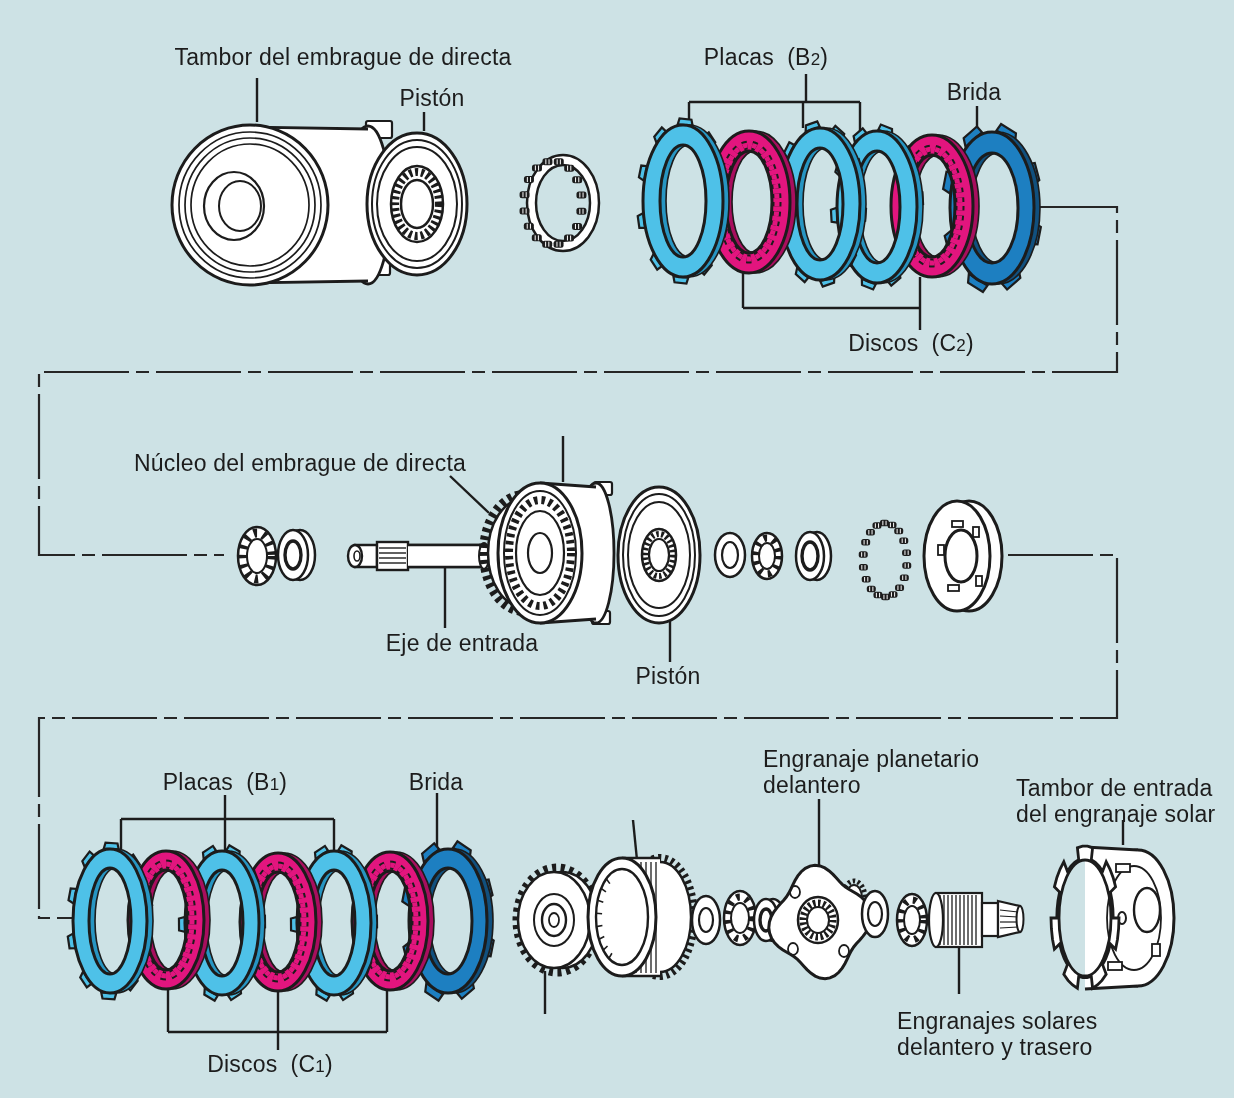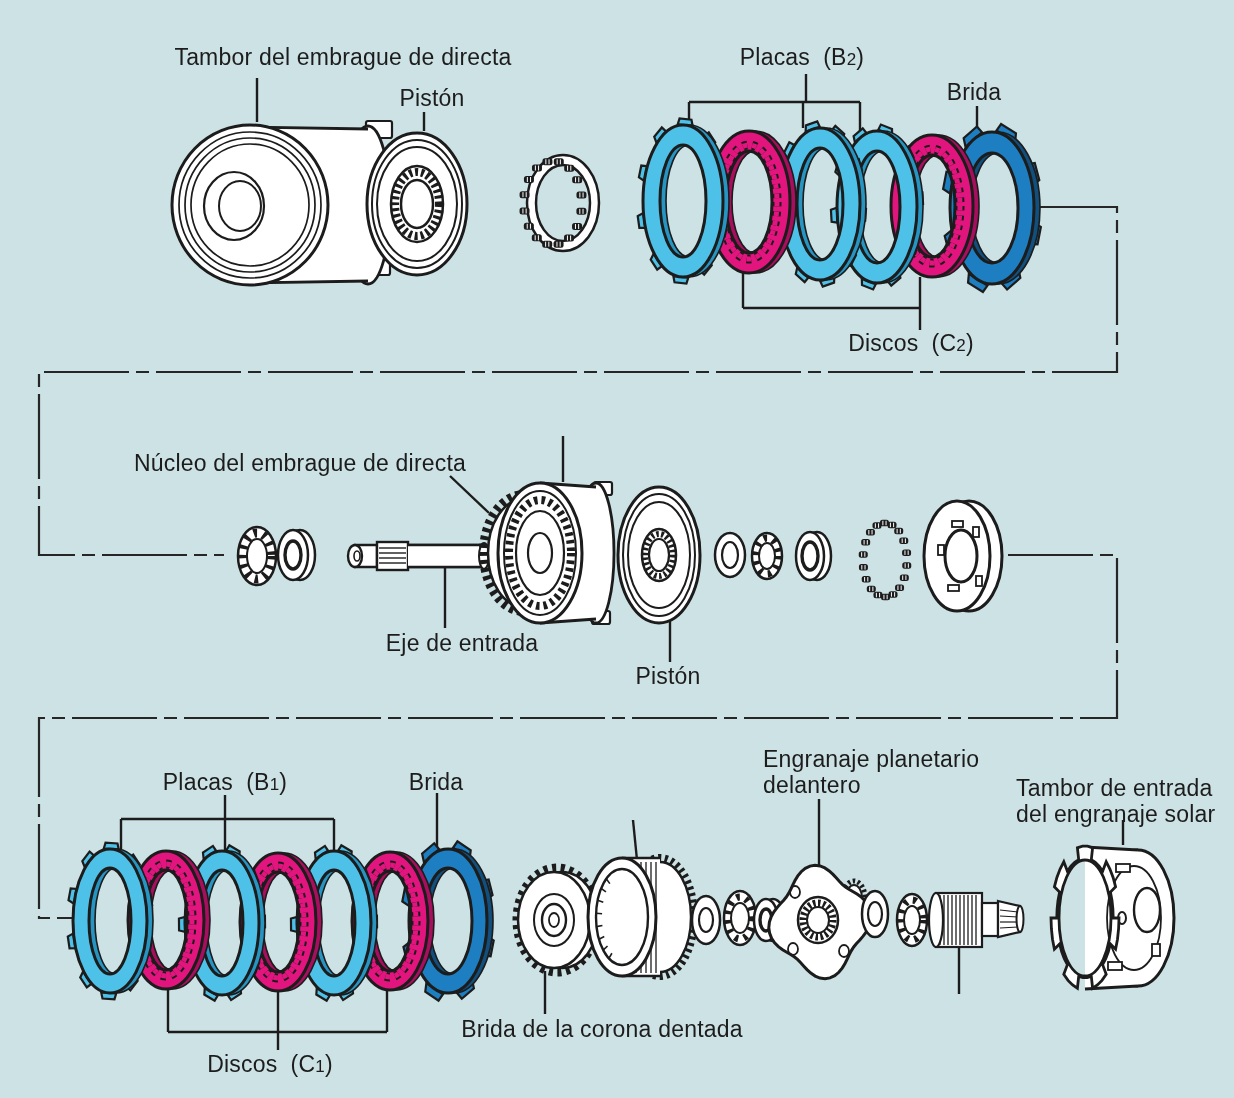--- a/index.html
+++ b/index.html
@@ -478,29 +478,30 @@
         <ellipse cx="1122" cy="918" rx="4" ry="6" fill="#ffffff" stroke="#1c1c1c" stroke-width="2"></ellipse>
         <rect x="1116" y="864" width="14" height="8" fill="#ffffff" stroke="#1c1c1c" stroke-width="1.8"></rect>
         <rect x="1108" y="962" width="14" height="8" fill="#ffffff" stroke="#1c1c1c" stroke-width="1.8"></rect>
         <rect x="1152" y="944" width="8" height="12" fill="#ffffff" stroke="#1c1c1c" stroke-width="1.8"></rect>
         <path d="M1119.0,918.0L1118.6,928.7L1117.5,939.2L1115.6,949.2L1110.4,943.9L1108.3,951.7L1105.7,958.6L1102.6,964.7L1106.2,974.3L1102.0,980.4L1097.4,985.0L1092.6,988.2L1091.3,976.3L1087.1,977.6L1082.9,977.6L1078.7,976.3L1077.4,988.2L1072.6,985.0L1068.0,980.4L1063.8,974.3L1067.4,964.7L1064.3,958.6L1061.7,951.7L1059.6,943.9L1054.4,949.2L1052.5,939.2L1051.4,928.7L1051.0,918.0L1056.8,918.0L1057.1,909.1L1058.0,900.4L1059.6,892.1L1054.4,886.8L1056.9,877.4L1060.1,869.0L1063.8,861.7L1067.4,871.3L1070.9,866.2L1074.7,862.4L1078.7,859.7L1077.4,847.8L1082.5,846.2L1087.5,846.2L1092.6,847.8L1091.3,859.7L1095.3,862.4L1099.1,866.2L1102.6,871.3L1106.2,861.7L1109.9,869.0L1113.1,877.4L1115.6,886.8L1110.4,892.1L1112.0,900.4L1112.9,909.1L1113.2,918.0ZM1059,918a26,58 0 1,0 52,0a26,58 0 1,0 -52,0Z" fill="#ffffff" stroke="#1c1c1c" stroke-width="2.8" fill-rule="evenodd"></path>
       </g>
     </svg>
 
   <div class="lbl c" style="left:343px;top:44px">Tambor del embrague de directa</div>
   <div class="lbl c" style="left:432px;top:85px">Pistón</div>
-  <div class="lbl c" style="left:802px;top:44px"><span>Placas  (B</span><span class="sub">2</span><span>)</span></div>
+  <div class="lbl c" style="left:766px;top:44px"><span>Placas  (B</span><span class="sub">2</span><span>)</span></div>
   <div class="lbl c" style="left:974px;top:79px">Brida</div>
   <div class="lbl c" style="left:911px;top:330px"><span>Discos  (C</span><span class="sub">2</span><span>)</span></div>
 
   <div class="lbl c" style="left:300px;top:450px">Núcleo del embrague de directa</div>
   <div class="lbl c" style="left:462px;top:630px">Eje de entrada</div>
   <div class="lbl c" style="left:668px;top:663px">Pistón</div>
 
   <div class="lbl c" style="left:225px;top:769px"><span>Placas  (B</span><span class="sub">1</span><span>)</span></div>
   <div class="lbl c" style="left:436px;top:769px">Brida</div>
   <div class="lbl c" style="left:270px;top:1051px"><span>Discos  (C</span><span class="sub">1</span><span>)</span></div>
-  <div class="lbl c" style="left:602px;top:1016px">Brida de la corona dentada</div>
   <div class="lbl" style="left:1016px;top:775px">Tambor de entrada
 del engranaje solar</div>
   <div class="lbl" style="left:763px;top:746px">Engranaje planetario
 delantero</div>
+  <div class="lbl" style="left:897px;top:1008px">Engranajes solares
+delantero y trasero</div>
 </div>
 
 </body></html>

